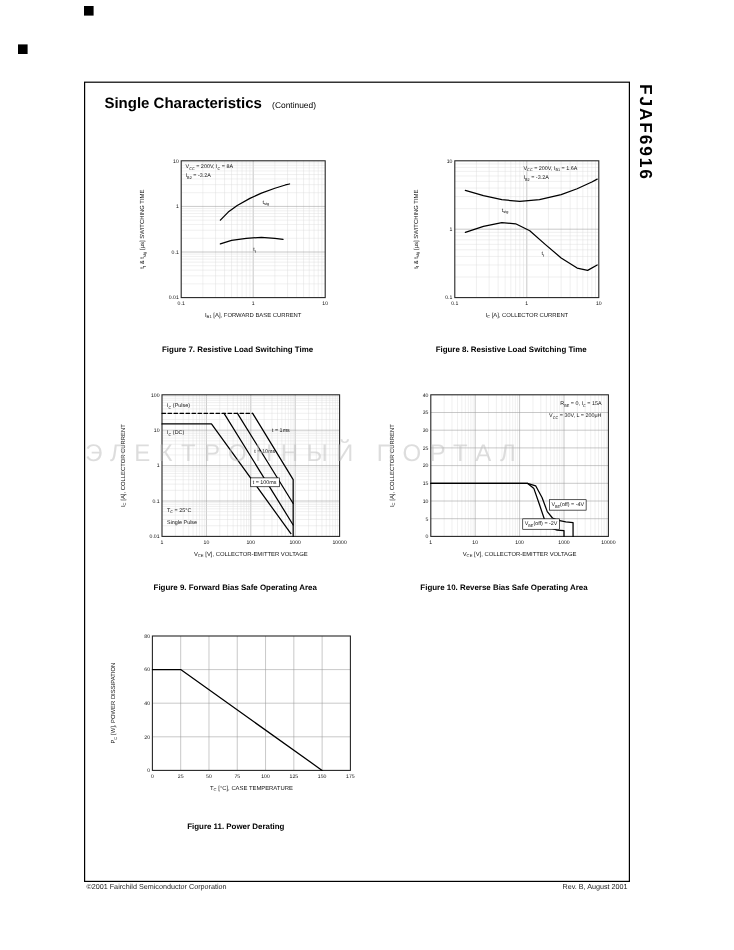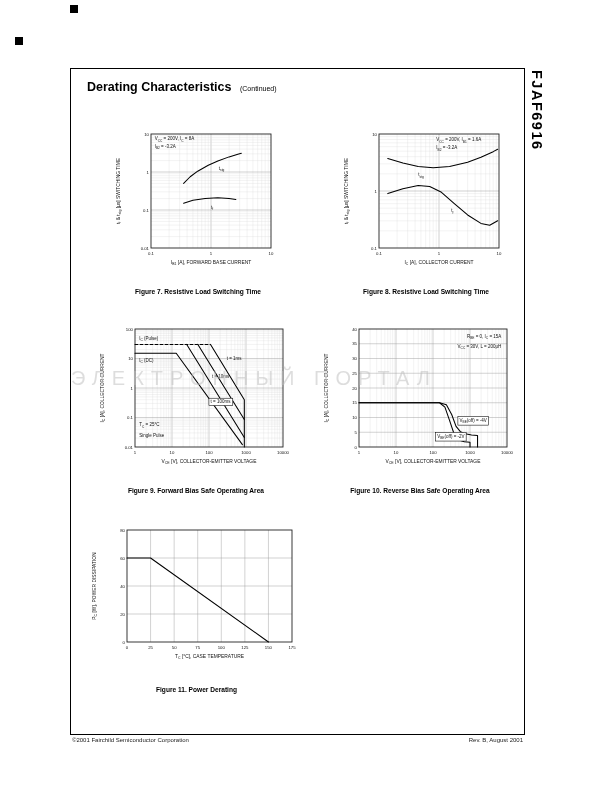--- a/index.html
+++ b/index.html
@@ -31,21 +31,21 @@
 <div class="page">
 
   <div class="regmark rm1"></div>
   <div class="regmark rm2"></div>
 
   <div class="side-label">FJAF6916</div>
 
   <div class="frame">
 
     <div class="title-row">
-      <span class="title">Derating Characteristics</span>
+      <span class="title">Single Characteristics</span>
       <span class="title-suffix">(Continued)</span>
     </div>
 
     <div class="figure fig7">
       <svg class="chart" width="174" height="163" viewBox="0 0 174 163">
           <g>
             <line x1="58.061799739838875" y1="13" x2="58.061799739838875" y2="127" stroke="#dcdcdc" stroke-width="0.35"></line>
             <line x1="68.62727528317976" y1="13" x2="68.62727528317976" y2="127" stroke="#dcdcdc" stroke-width="0.35"></line>
             <line x1="76.12359947967775" y1="13" x2="76.12359947967775" y2="127" stroke="#dcdcdc" stroke-width="0.35"></line>
             <line x1="81.93820026016112" y1="13" x2="81.93820026016112" y2="127" stroke="#dcdcdc" stroke-width="0.35"></line>

